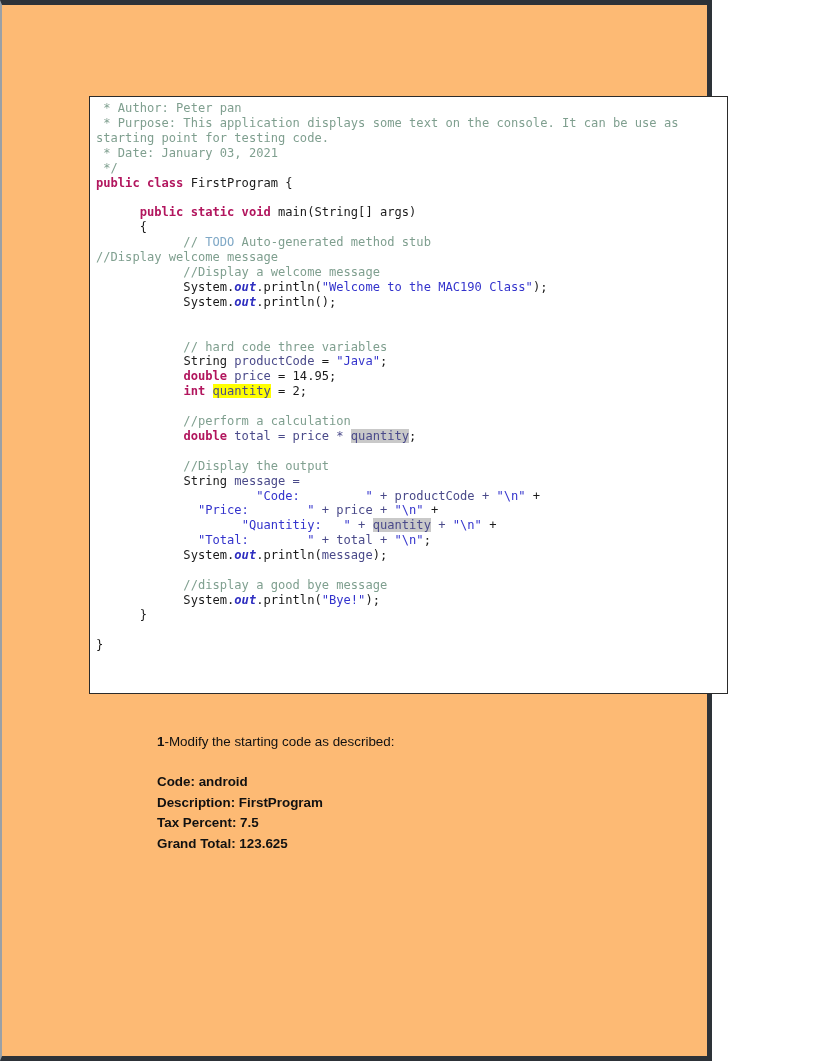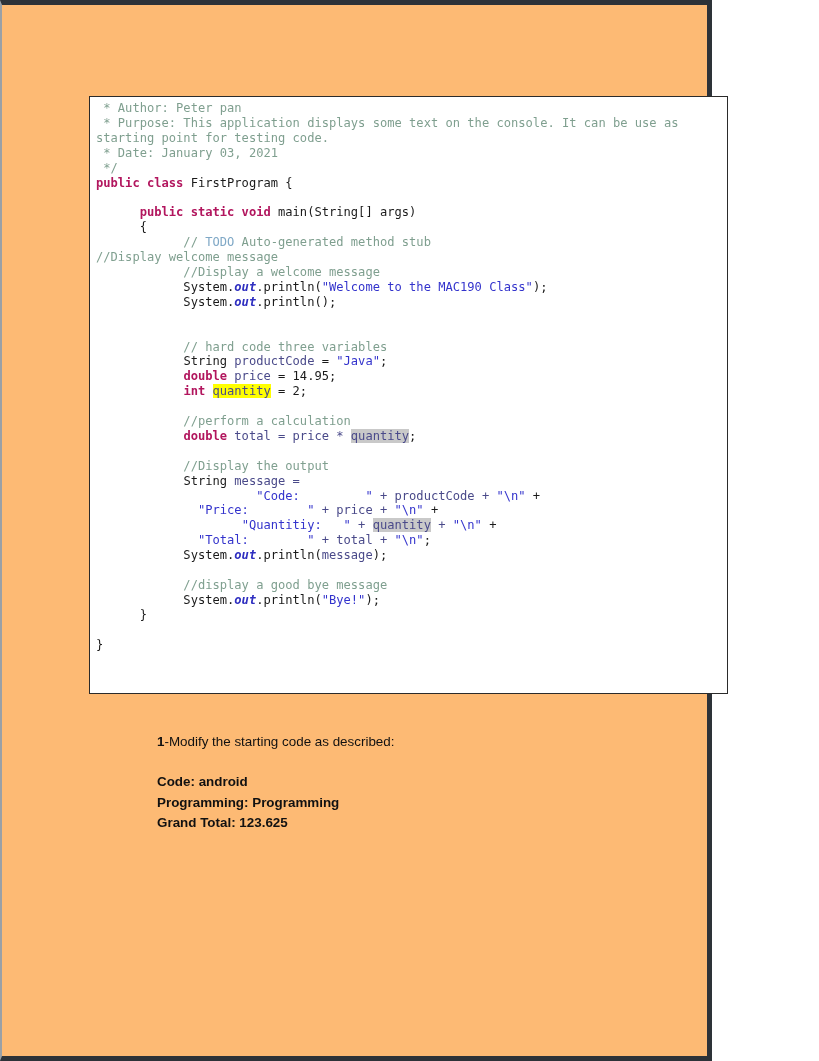--- a/index.html
+++ b/index.html
@@ -140,19 +140,20 @@
 <span class="pln">            System.</span><span class="fld">out</span><span class="pln">.println(</span><span class="str">"Bye!"</span><span class="pln">);</span>
 <span class="pln">      }</span>
 
 <span class="pln">}</span></pre>
     </div>
 
     <div class="prose">
       <p class="task-line"><span class="num">1</span><span>-Modify the starting code as described:</span></p>
       <ul class="spec-list">
         <li>Code: android</li>
-        <li>Programming: Programming</li>
+        <li>Description: FirstProgram</li>
+        <li>Tax Percent: 7.5</li>
         <li>Grand Total: 123.625</li>
       </ul>
     </div>
 
   </div>
 </div>
 
 </body></html>

